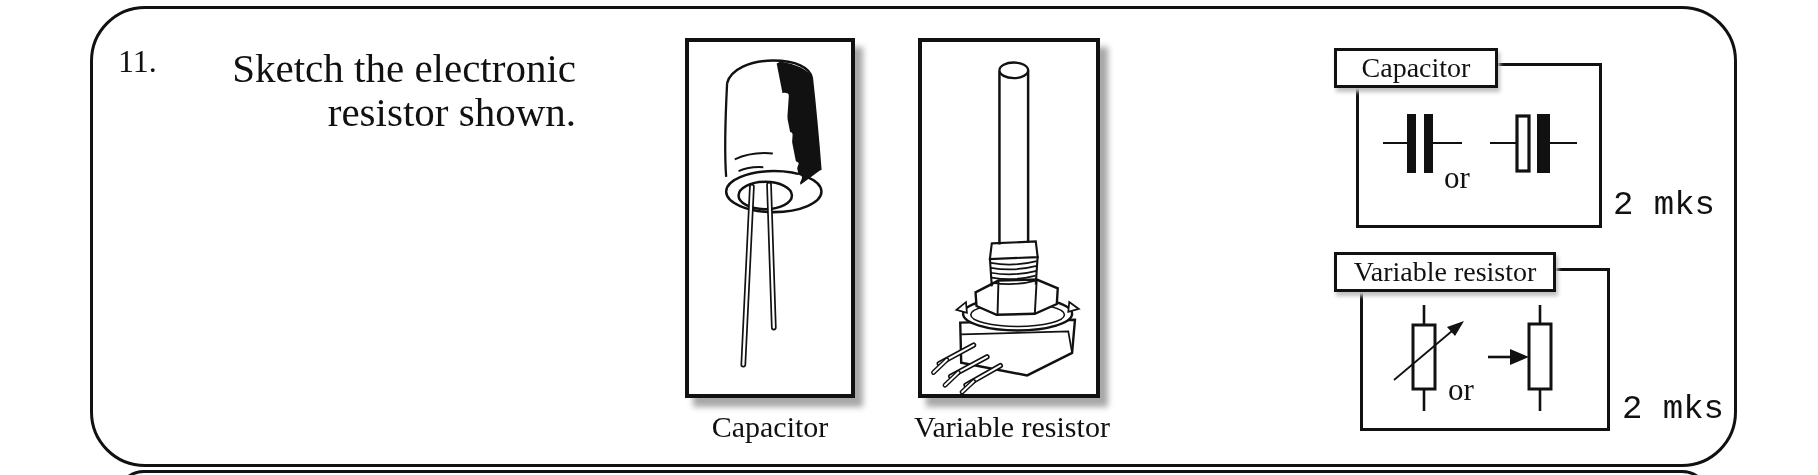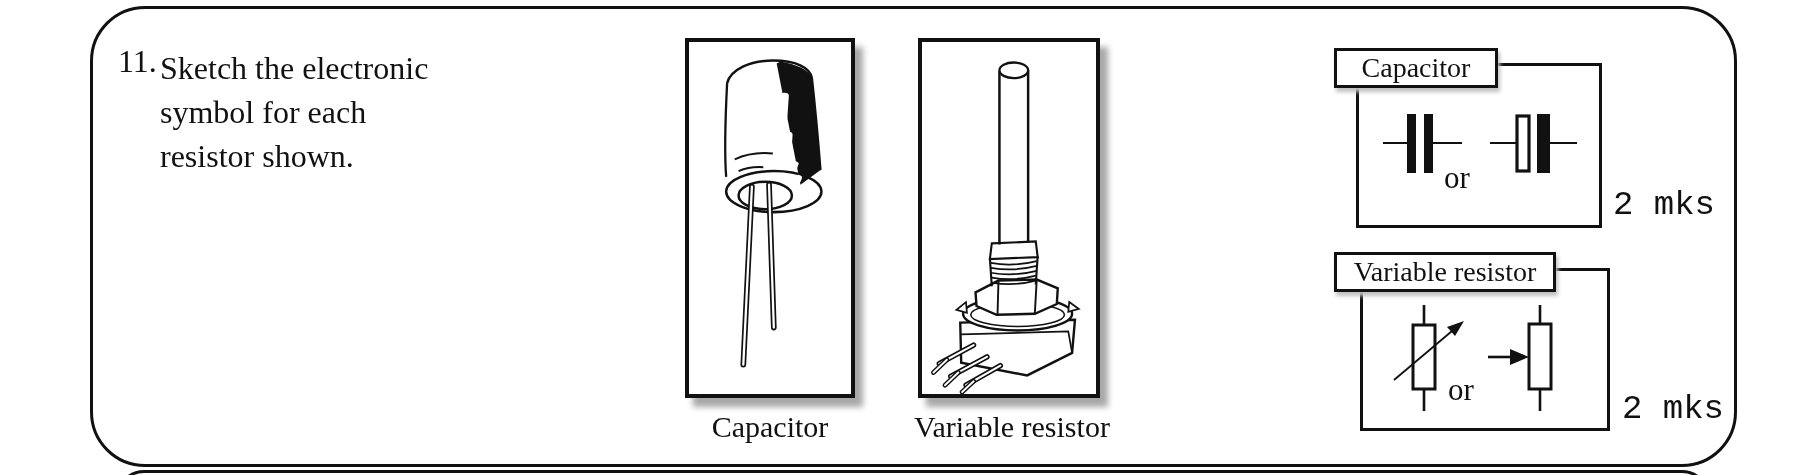--- a/index.html
+++ b/index.html
@@ -14,21 +14,21 @@
     left:90px;top:6px;width:1641px;height:455px;
     border:3px solid #111;border-radius:55px;
     background:#fff;
   }
   
   .peek{
     left:116px;top:470px;width:1588px;height:50px;
     border:3px solid #111;border-radius:45px;background:#fff;
   }
   .q-num{left:118px;top:39px;font-size:32px;line-height:44px;}
-  .q-text{left:160px;top:46px;width:400px;font-size:32px;line-height:44px;}
+  .q-text{left:176px;top:46px;width:400px;font-size:41px;line-height:44px;text-align:right;}
   .q-text div{white-space:nowrap;}
   
   .photo-box{
     background:#fff;border:4px solid #111;
     box-shadow:8px 9px 6px #a8a8a8;
   }
   .photo-box.cap{left:685px;top:38px;width:162px;height:352px;}
   .photo-box.pot{left:918px;top:38px;width:174px;height:352px;}
   .photo-box svg{display:block;width:100%;height:100%;}
   .caption{font-size:30px;text-align:center;}
@@ -58,21 +58,20 @@
 </head>
 <body>
 
 <div class="abs panel"></div>
 
 <div class="abs peek"></div>
 
 <div class="abs q-num">11.</div>
 <div class="abs q-text">
   <div>Sketch the electronic</div>
-  <div>symbol for each</div>
   <div>resistor shown.</div>
 </div>
 
 <div class="abs photo-box cap">
   <svg viewBox="0 0 170 360" preserveAspectRatio="none">
 
     <ellipse cx="89" cy="153" rx="50" ry="21" class="ink" stroke-width="2.6"></ellipse>
 
     <path d="M40,42 C44,28 64,19 88,19 C112,19 127,26 129,37" class="ink" stroke-width="2.6"></path>
     <path d="M40,42 C38,80 37,112 39,138" class="ink" stroke-width="2.4"></path>

